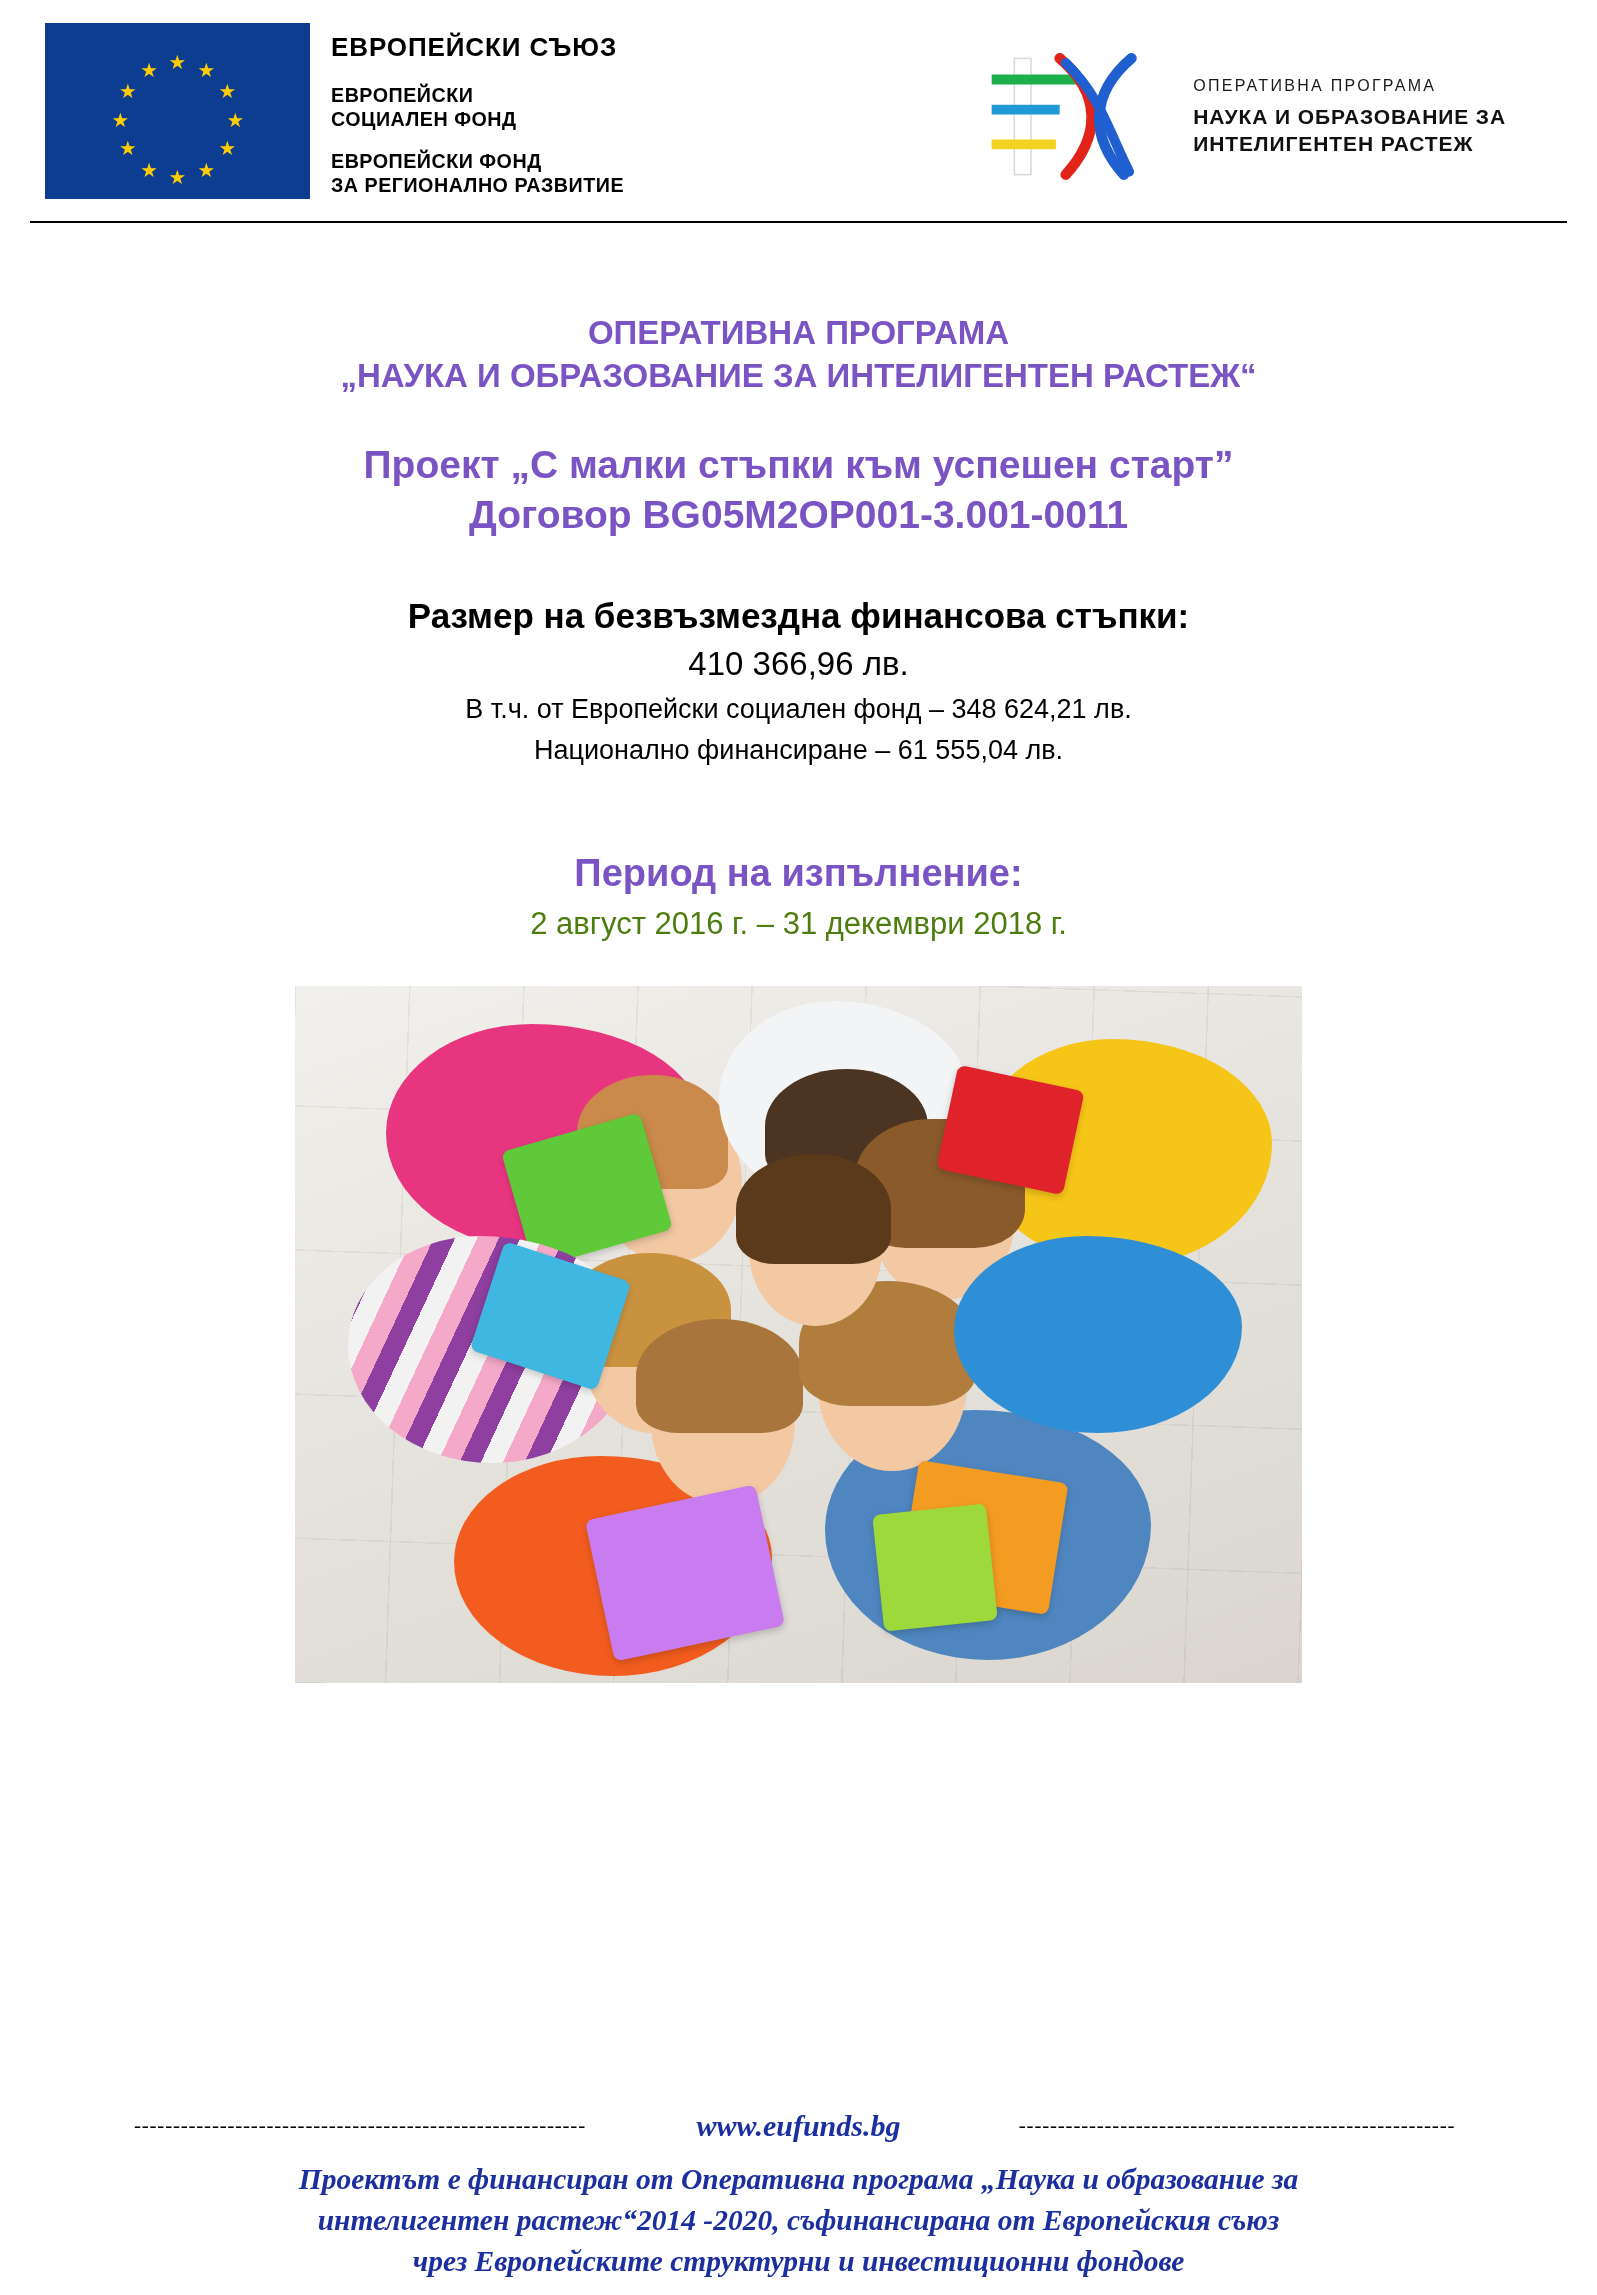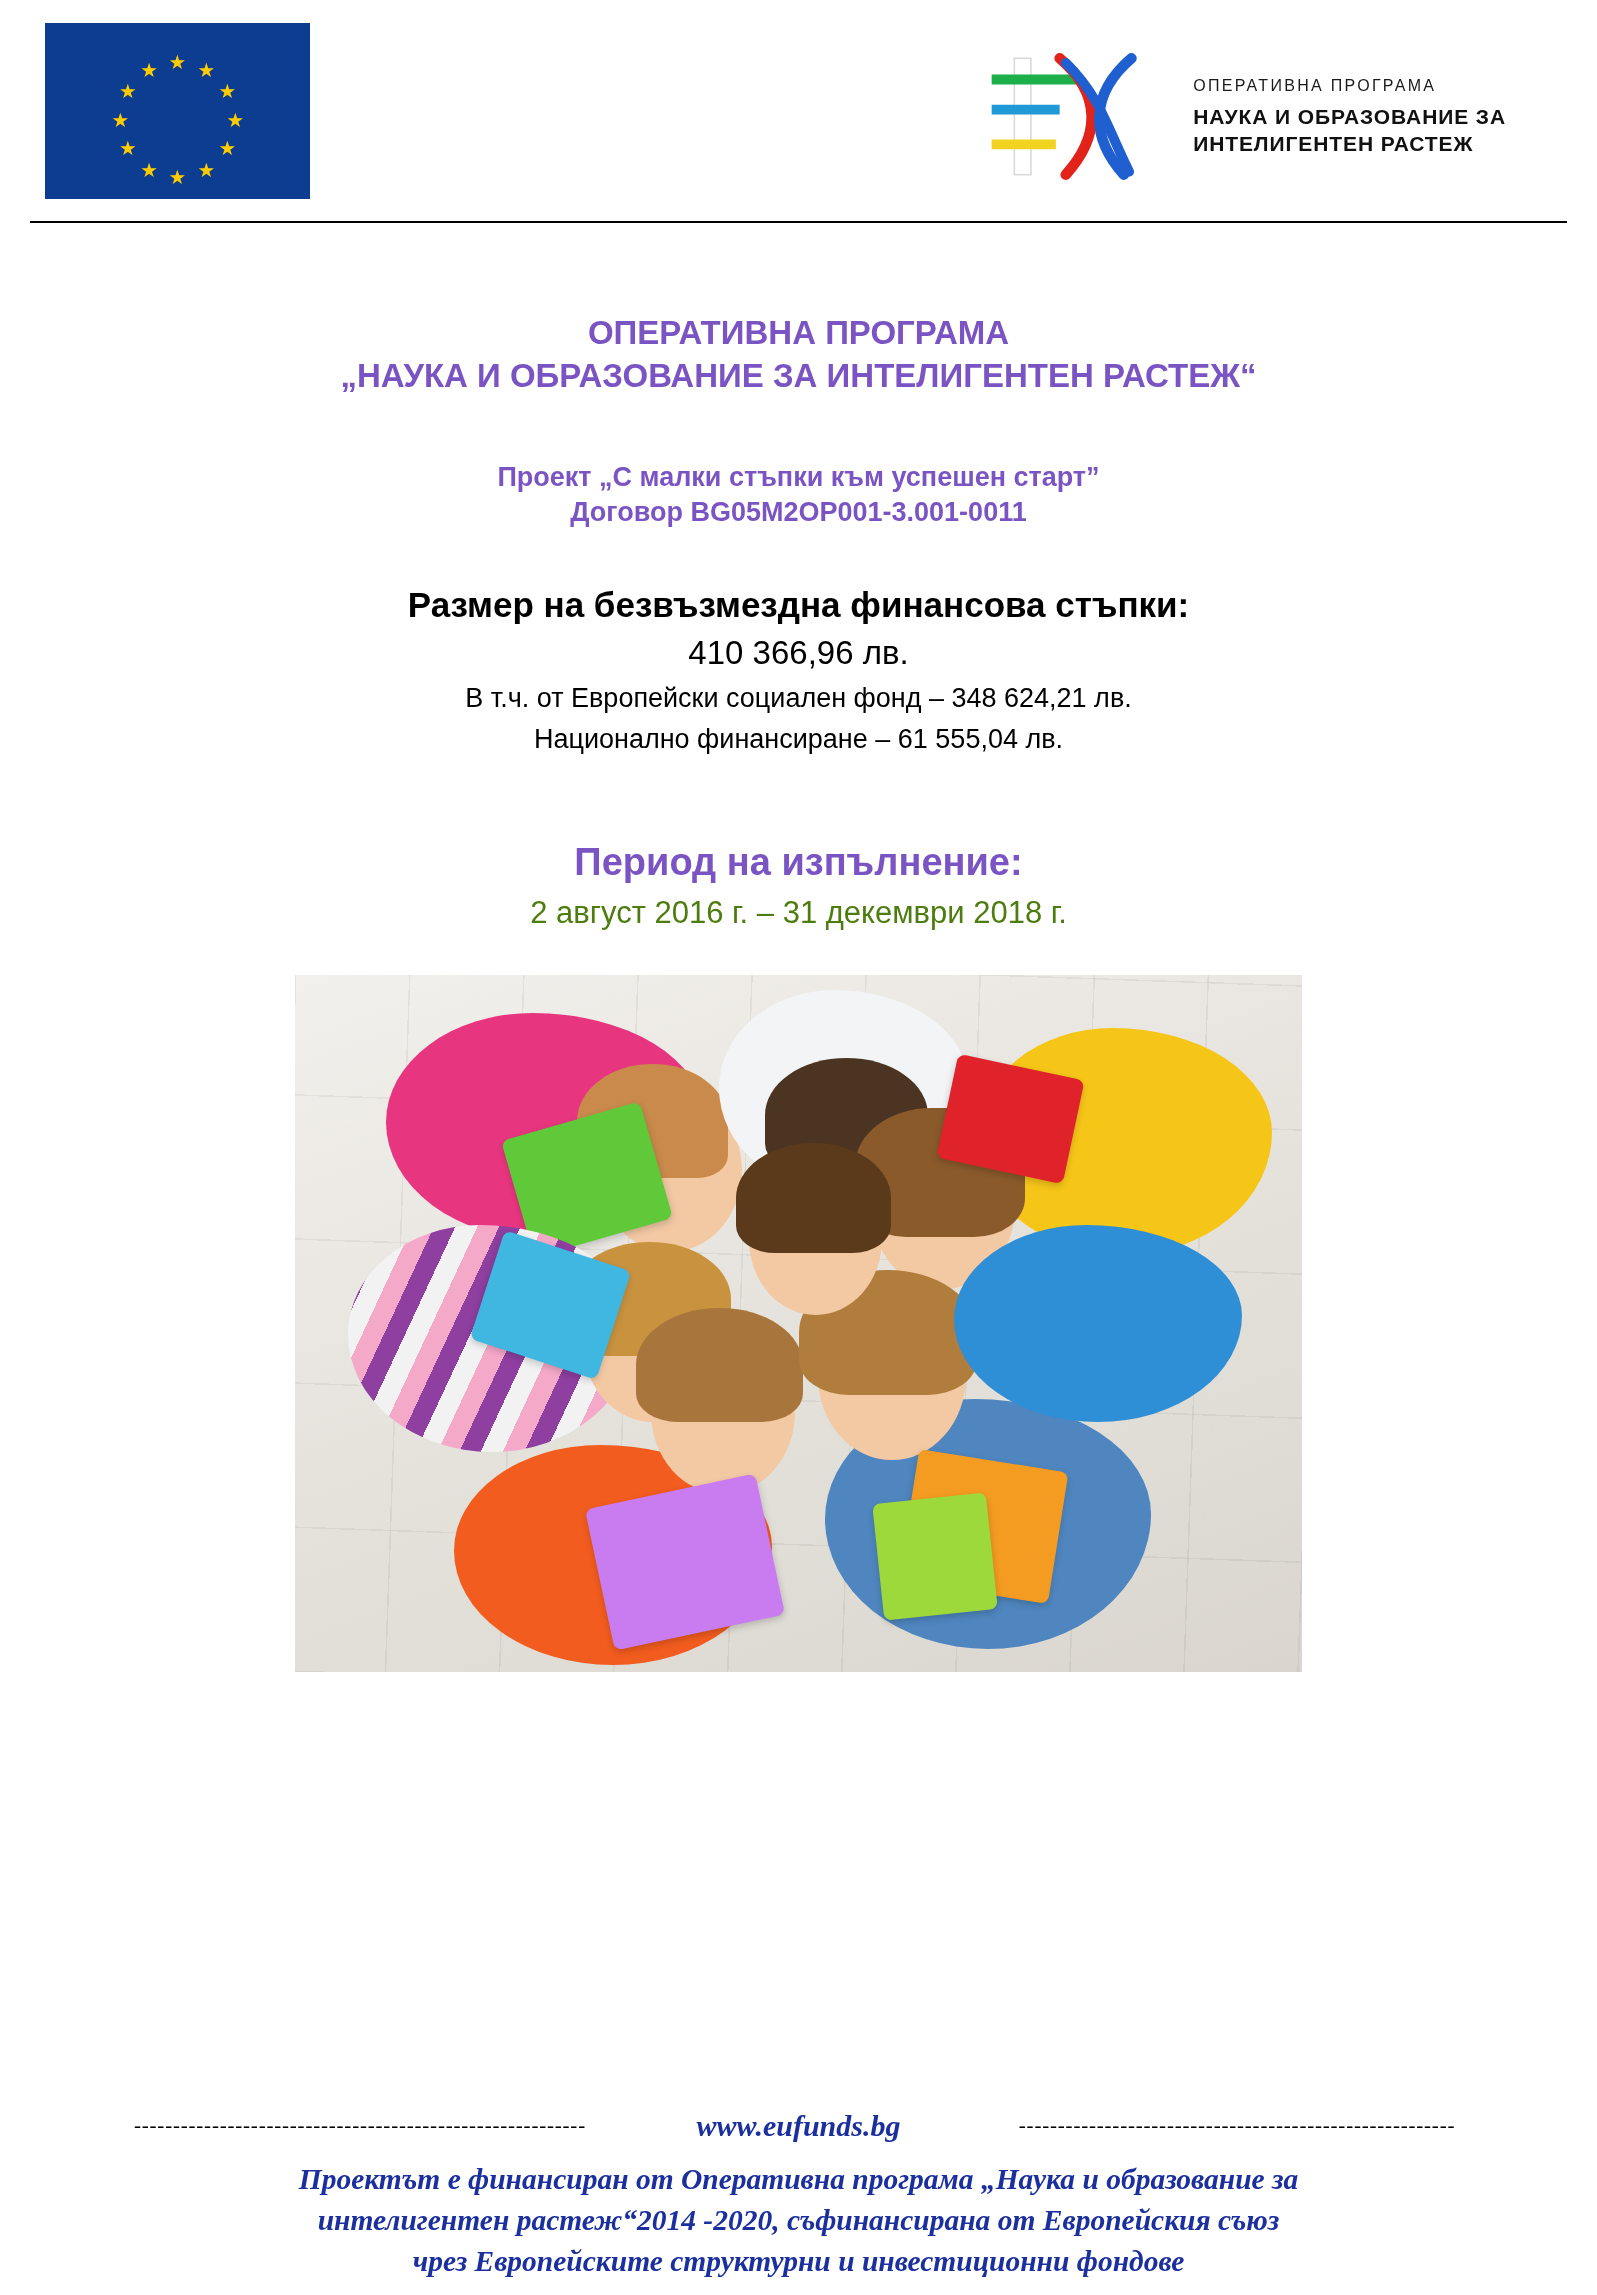--- a/index.html
+++ b/index.html
@@ -125,24 +125,24 @@
     text-align: center;
   }
   .prog-name {
     margin-top: 85px;
     color: #7b54c4;
     font-weight: bold;
     font-size: 33px;
     line-height: 1.30;
   }
   .project-title {
-    margin-top: 62px;
+    margin-top: 42px;
     color: #7b54c4;
     font-weight: bold;
-    font-size: 27px;
+    font-size: 39px;
     line-height: 1.30;
   }
   .grant-label {
     margin-top: 55px;
     font-weight: bold;
     font-size: 35px;
     color: #000;
   }
   .grant-amount {
     margin-top: 9px;
@@ -261,20 +261,31 @@
         <div class="eu-star" style="left:98px; top:86px;">★</div>
         <div class="eu-star" style="left:77px; top:108px;">★</div>
         <div class="eu-star" style="left:48px; top:115px;">★</div>
         <div class="eu-star" style="left:19.7px; top:108px;">★</div>
         <div class="eu-star" style="left:-1.5px; top:86px;">★</div>
         <div class="eu-star" style="left:-9px; top:58px;">★</div>
         <div class="eu-star" style="left:-1.5px; top:29px;">★</div>
         <div class="eu-star" style="left:19.7px; top:7.6px;">★</div>
       </div>
     </div>
+    <div class="eu-text">
+      <div class="eu-title">ЕВРОПЕЙСКИ СЪЮЗ</div>
+      <div class="eu-sub">
+        <div>ЕВРОПЕЙСКИ</div>
+        <div>СОЦИАЛЕН ФОНД</div>
+      </div>
+      <div class="eu-sub">
+        <div>ЕВРОПЕЙСКИ ФОНД</div>
+        <div>ЗА РЕГИОНАЛНО РАЗВИТИЕ</div>
+      </div>
+    </div>
   </div>
 
   <div class="op-block">
     <div class="op-mark">
       <svg viewBox="0 0 270 170" width="204" height="129" aria-hidden="true">
         <rect x="60" y="8" width="22" height="154" fill="#ffffff" stroke="#d8d8d8" stroke-width="2"></rect>
         <path d="M30 36 H150" stroke="#1db04a" stroke-width="13" fill="none"></path>
         <path d="M30 76 H120" stroke="#1f9ad6" stroke-width="13" fill="none"></path>
         <path d="M30 122 H115" stroke="#f2d322" stroke-width="13" fill="none"></path>
         <path d="M120 8 C 175 55, 175 110, 128 162" stroke="#e2231a" stroke-width="14" fill="none" stroke-linecap="round"></path>

